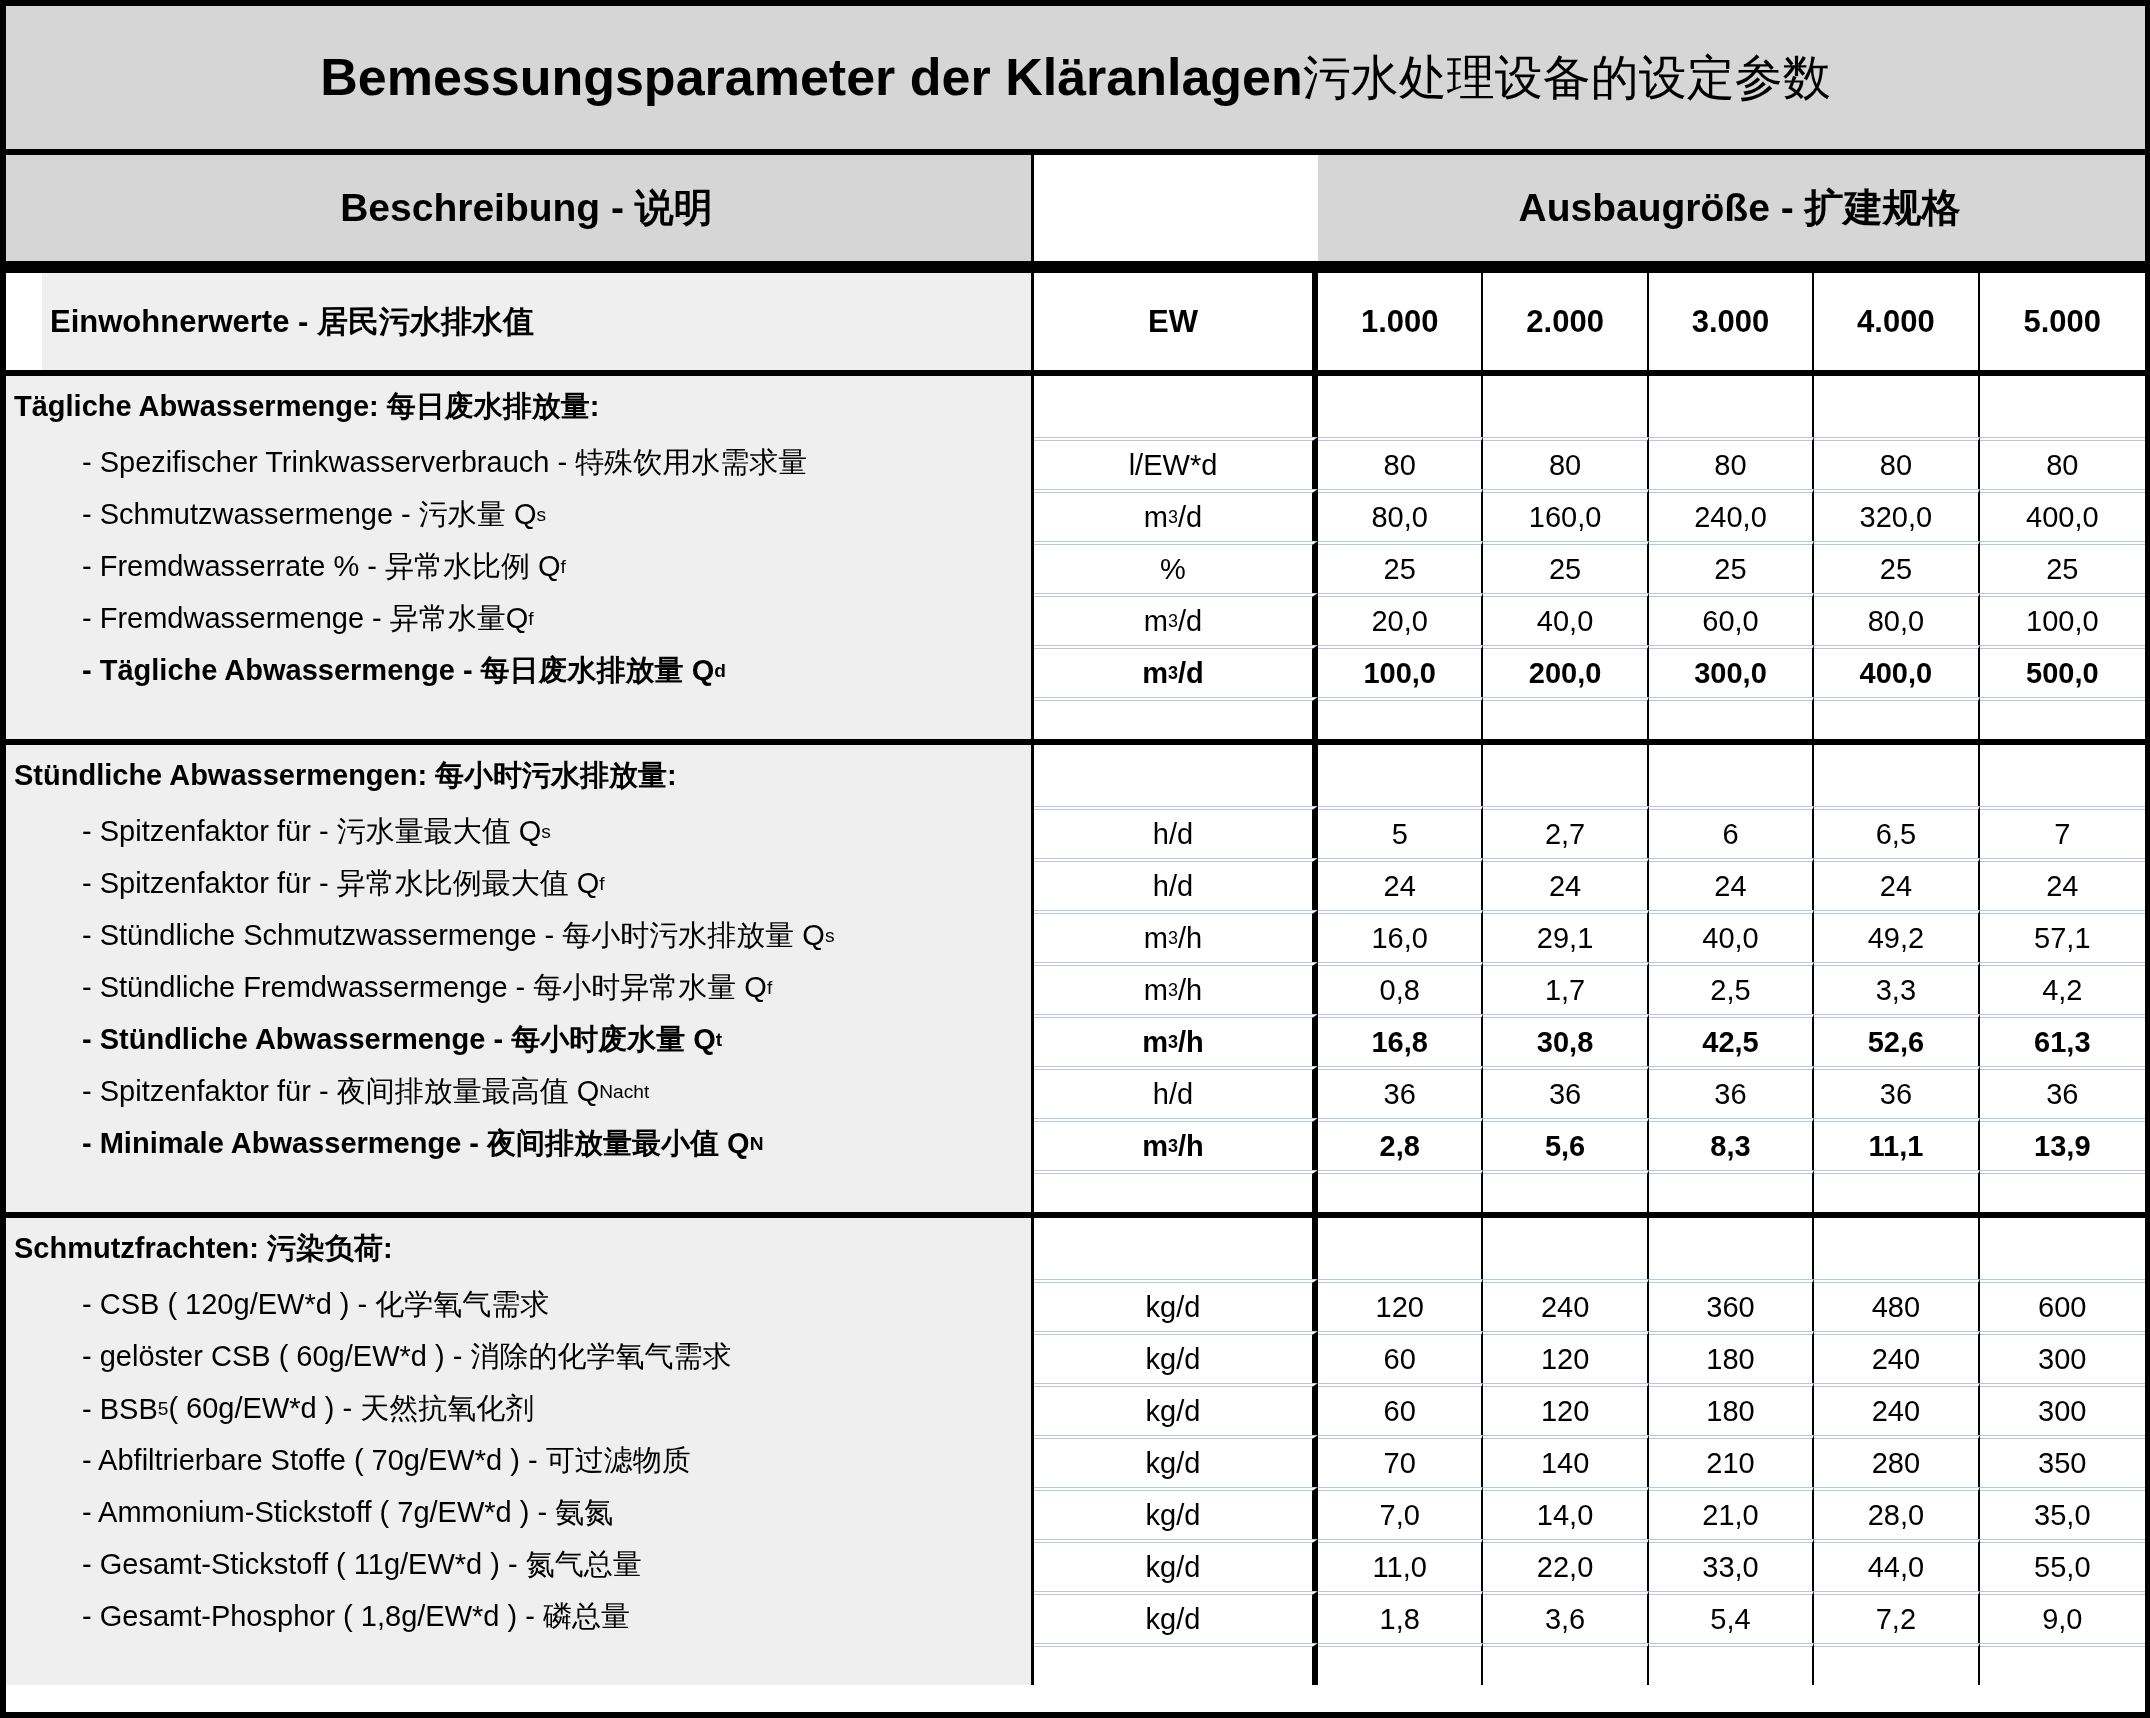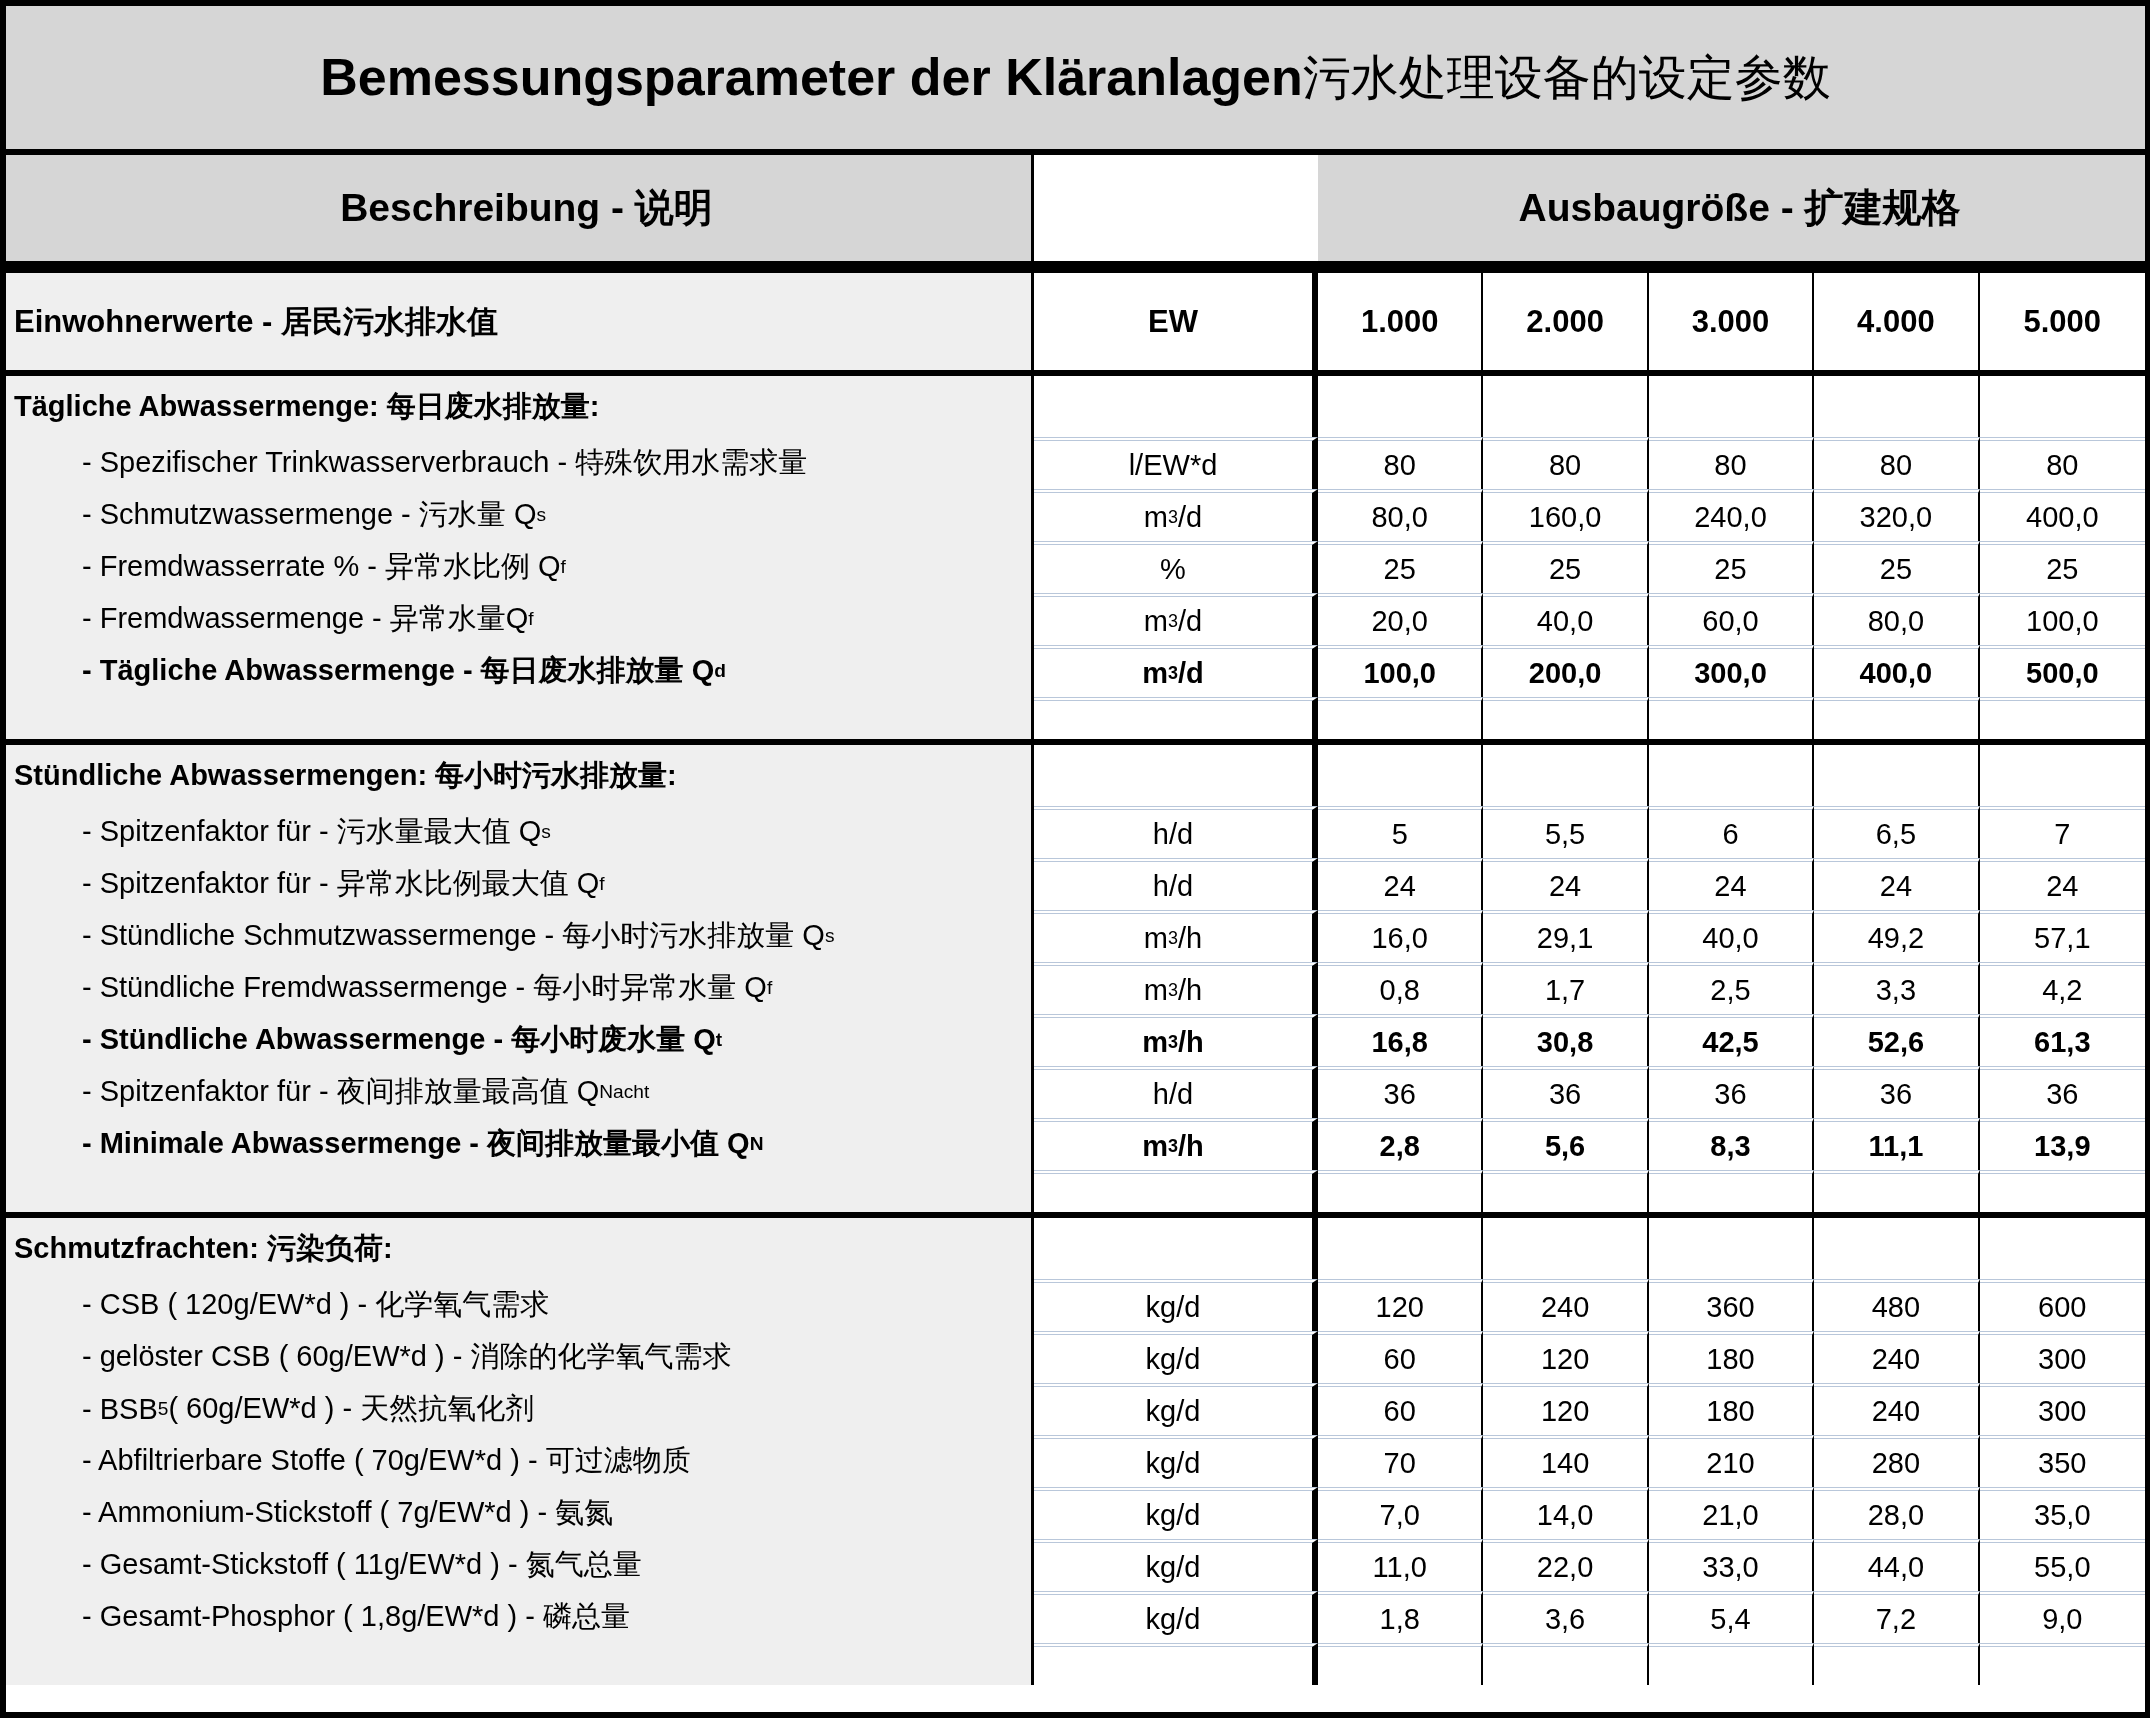--- a/index.html
+++ b/index.html
@@ -73,21 +73,21 @@
   .hcell{
     background:var(--header-bg);
     font-size:39px;
     font-weight:700;
     justify-content:center;
     padding-left:16px;
   }
   .hcap{grid-column:3 / -1;border-right:none;}
   
   .grid.ew{height:97px;grid-template-rows:1fr;}
-  .grid.ew .desc{font-size:31px;}
+  .grid.ew .desc{font-size:31px;margin-left:36px;}
   .grid.ew .cell{font-size:31px;}
   
   .section{border-top:0;}
   .section + .section, .grid.ew + .section, .section-wrap > .section:first-child{border-top:6.6px solid var(--table-border);}
   .section-wrap{display:flex;flex-direction:column;flex:1 1 auto;min-height:0;}
 </style>
 </head>
 <body>
 
 <div class="page">
@@ -167,21 +167,21 @@
         <div class="cell desc heading">Stündliche Abwassermengen: 每小时污水排放量:</div>
         <div class="cell unit"></div>
         <div class="cell val"></div>
         <div class="cell val"></div>
         <div class="cell val"></div>
         <div class="cell val"></div>
         <div class="cell val last"></div>
         <div class="cell desc sub-indent">- Spitzenfaktor für - 污水量最大值 Q<sub>s</sub></div>
         <div class="cell unit sep">h/d</div>
         <div class="cell val sep">5</div>
-        <div class="cell val sep">5,5</div>
+        <div class="cell val sep">2,7</div>
         <div class="cell val sep">6</div>
         <div class="cell val sep">6,5</div>
         <div class="cell val sep last">7</div>
         <div class="cell desc sub-indent">- Spitzenfaktor für - 异常水比例最大值 Q<sub>f</sub></div>
         <div class="cell unit sep">h/d</div>
         <div class="cell val sep">24</div>
         <div class="cell val sep">24</div>
         <div class="cell val sep">24</div>
         <div class="cell val sep">24</div>
         <div class="cell val sep last">24</div>

